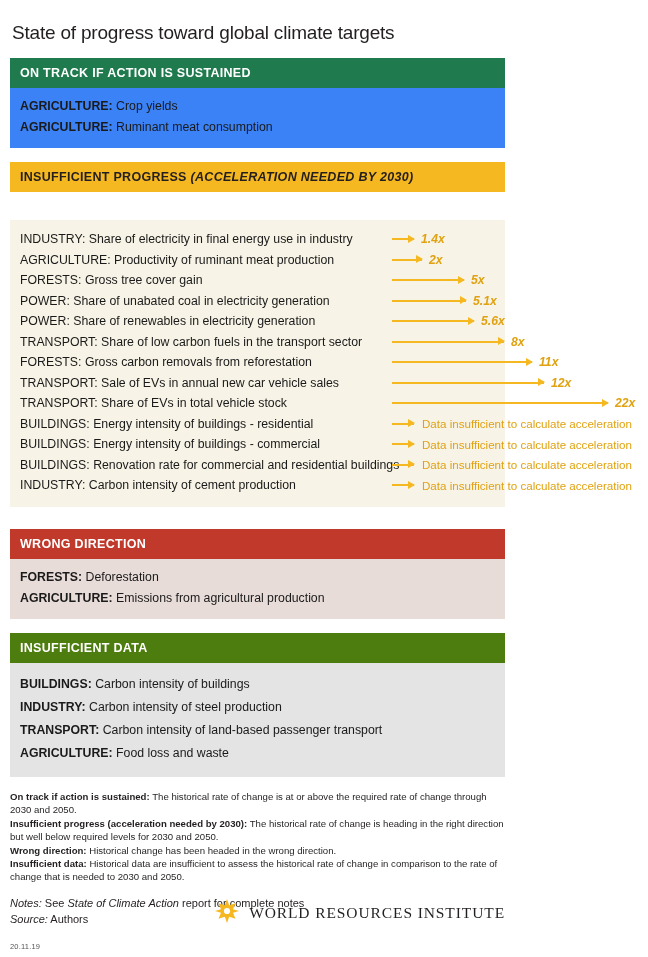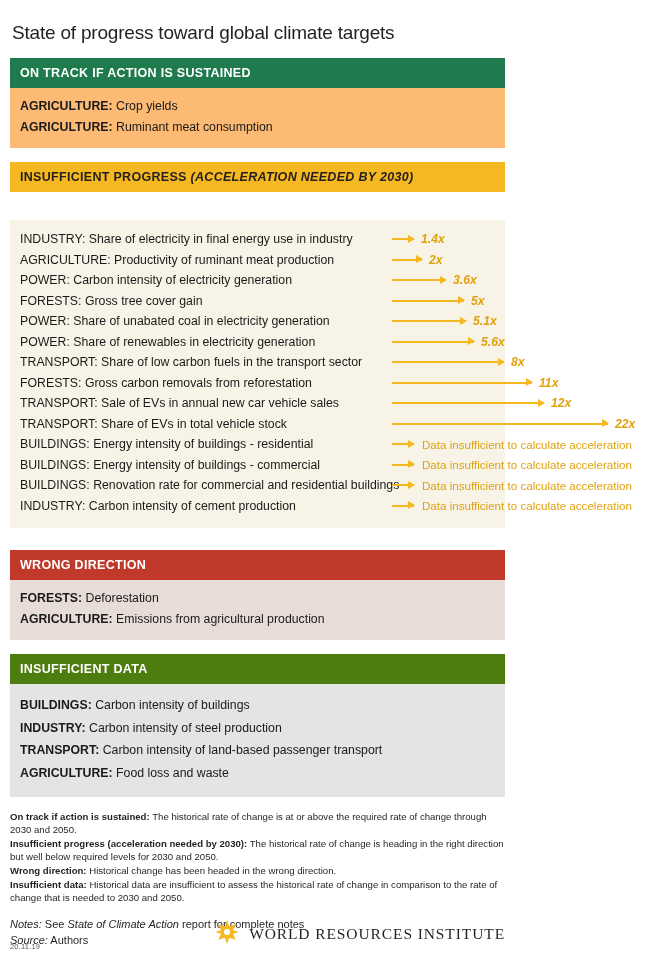--- a/index.html
+++ b/index.html
@@ -38,21 +38,21 @@
   }
   .section-header .sub {
     font-style: italic;
     font-weight: bold;
   }
   .hdr-green { background: #1f7a4d; }
   .hdr-yellow { background: #f5b820; color: #231f20; }
   .hdr-red { background: #c0392b; margin-top: 22px; }
   .hdr-gray { background: #4d7c0f; }
 
-  .body-green { background: #fdba74; }
+  .body-green { background: #3b82f6; }
   .body-yellow { background: #f7f3e6; margin-top: 28px; }
   .body-red { background: #e8dcd8; }
   .body-gray { background: #e4e4e4; }
 
   .sec-body { padding: 8px 10px 10px 10px; }
 
   .row {
     font-size: 12.3px;
     line-height: 1.05;
     padding: 4px 0 4px 0;
@@ -189,27 +189,20 @@
       </div>
 
       <div class="yrow">
         <span class="txt"><span class="cat">AGRICULTURE:</span> <span>Productivity of ruminant meat production</span></span>
         <span class="arrowwrap">
             <span class="arrow" style="width:30px;"></span>
             <span class="mult">2x</span>
           </span>
       </div>
 
-      <div class="yrow">
-        <span class="txt"><span class="cat">POWER:</span> <span>Carbon intensity of electricity generation</span></span>
-        <span class="arrowwrap">
-            <span class="arrow" style="width:54px;"></span>
-            <span class="mult">3.6x</span>
-          </span>
-      </div>
 
       <div class="yrow">
         <span class="txt"><span class="cat">FORESTS:</span> <span>Gross tree cover gain</span></span>
         <span class="arrowwrap">
             <span class="arrow" style="width:72px;"></span>
             <span class="mult">5x</span>
           </span>
       </div>
 
       <div class="yrow">

